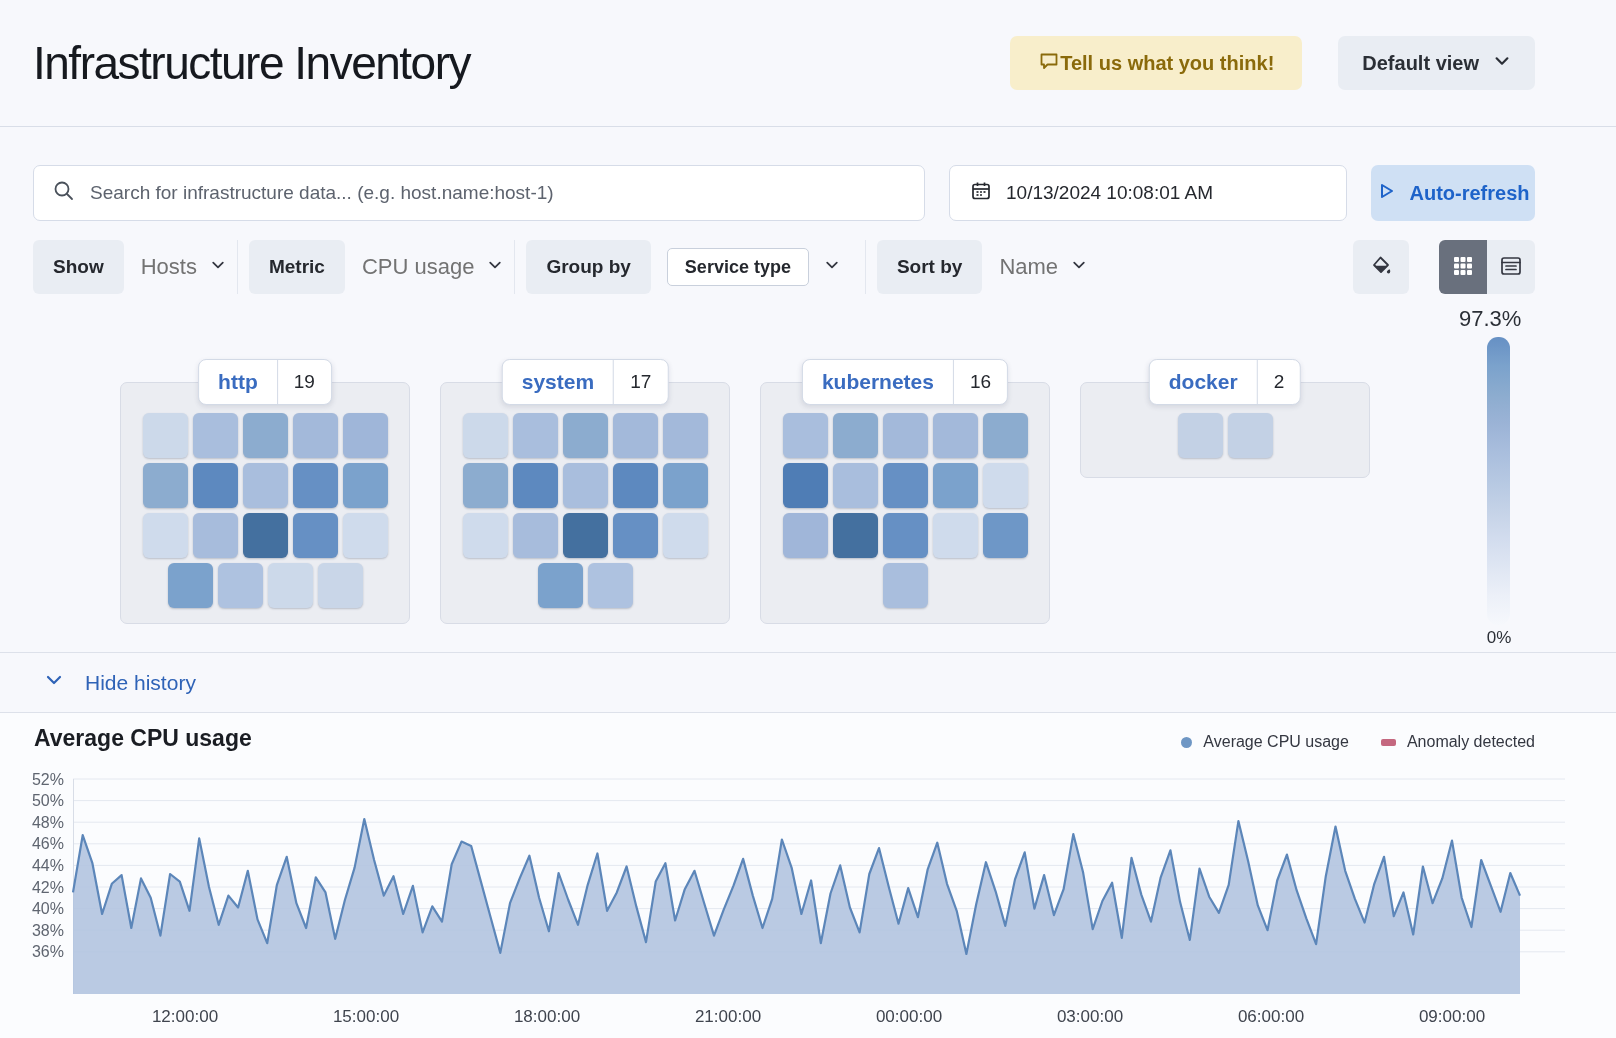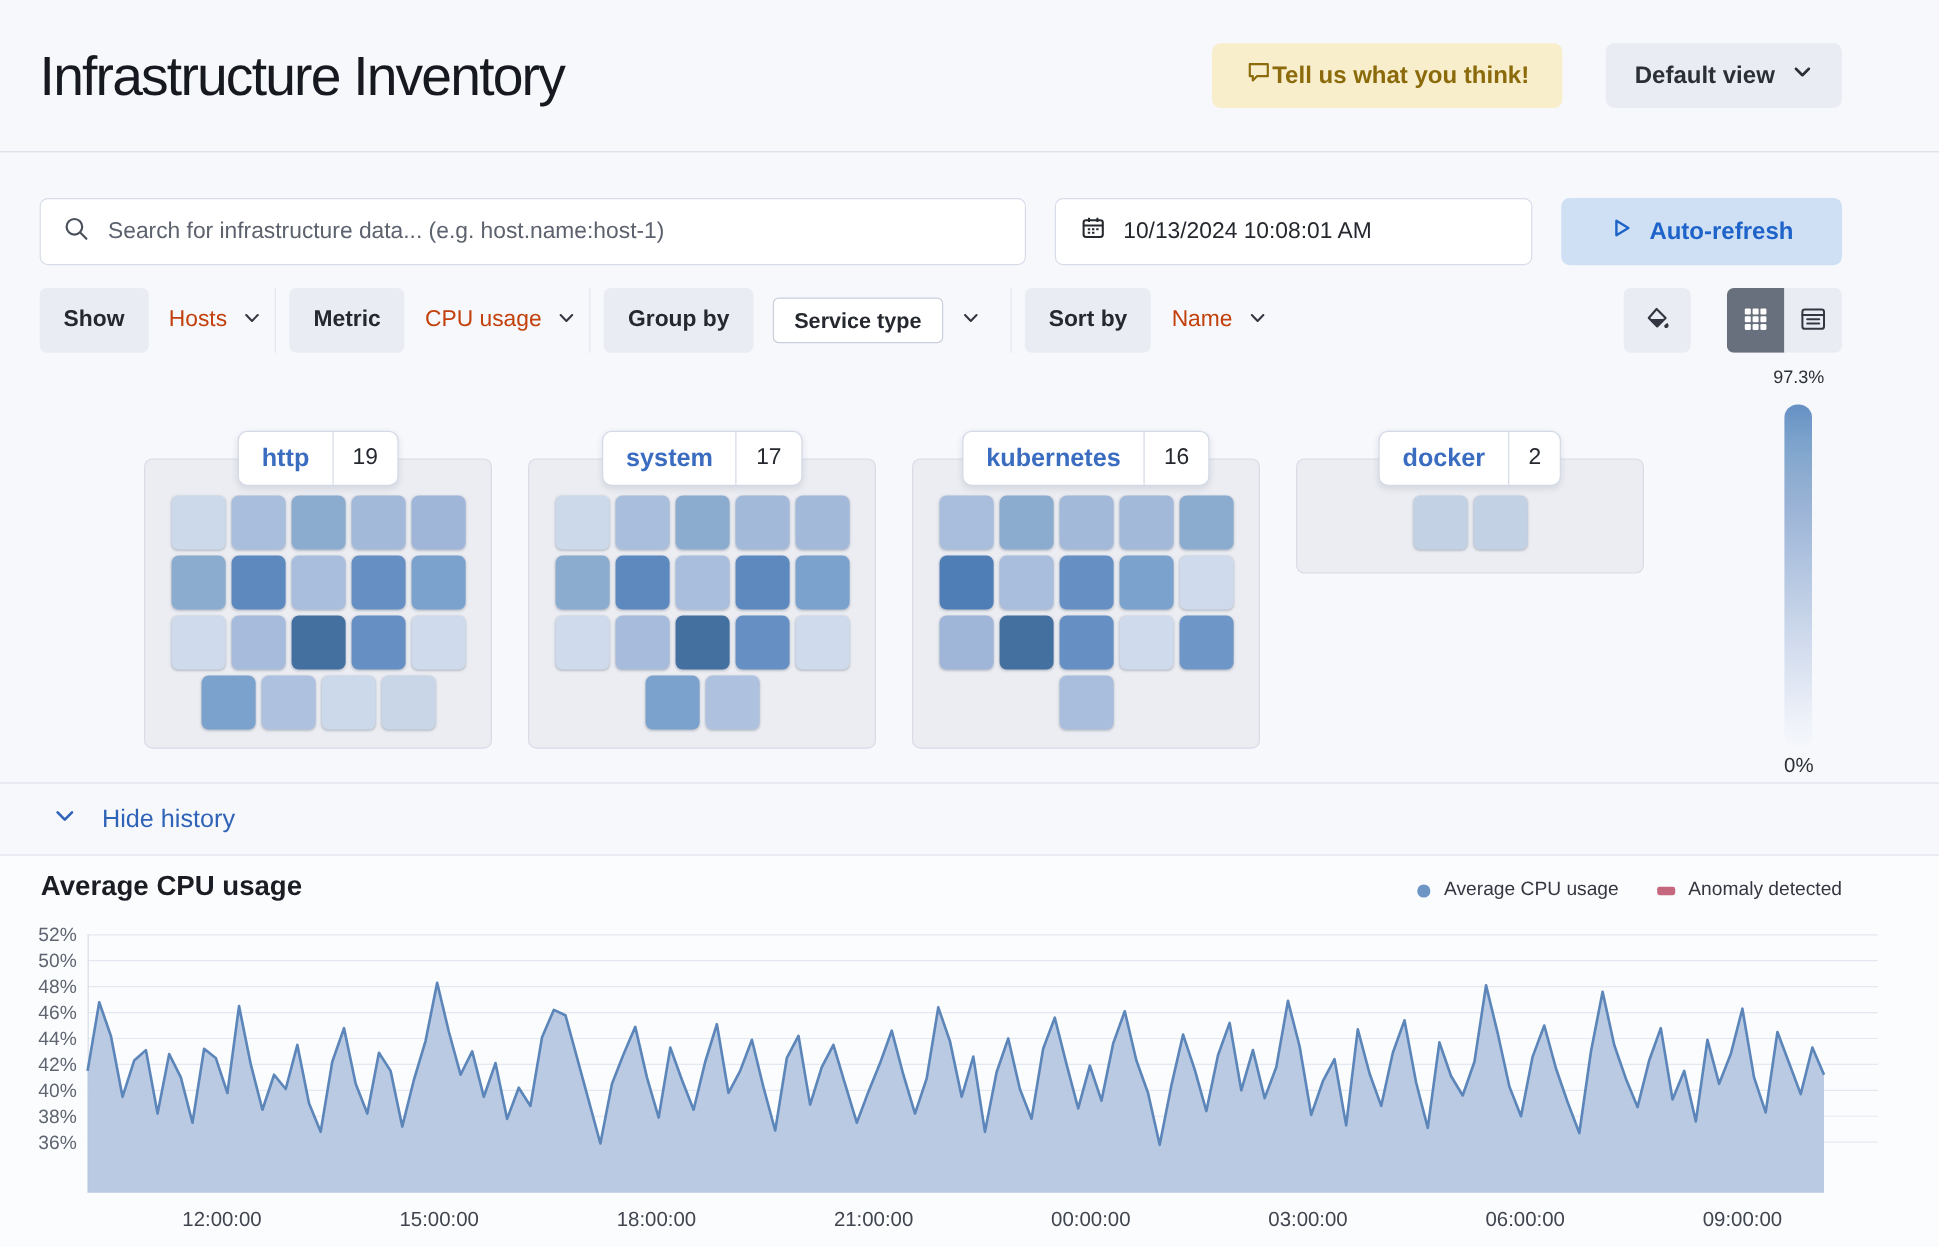--- a/index.html
+++ b/index.html
@@ -25,30 +25,30 @@
   .row-search{ position:absolute; top:165px; left:33px; width:1502px; height:56px;
     display:flex; gap:24px; }
   .search-box{ flex:1; height:56px; background:#fff; border:1px solid #d6dce8;
     border-radius:7px; display:flex; align-items:center; padding:0 18px; gap:14px; }
   .search-box input{ flex:1; border:none; outline:none; font-size:19px;
     font-family:"Liberation Sans",sans-serif; color:#343741; background:transparent; }
   .search-box input::placeholder{ color:#5d636e; }
   .date-box{ width:398px; height:56px; background:#fff; border:1px solid #d6dce8;
     border-radius:7px; display:flex; align-items:center; padding:0 20px; gap:14px;
     font-size:19px; color:#25282e; cursor:pointer; }
-  .btn-refresh{ width:234px; height:56px; background:#cfe0f4; border:none;
+  .btn-refresh{ width:164px; height:56px; background:#cfe0f4; border:none;
     border-radius:7px; display:flex; align-items:center; justify-content:center;
     gap:13px; font-size:20px; font-weight:700; color:#1e63c9; cursor:pointer; }
   
   .row-toolbar{ position:absolute; top:240px; left:33px; width:1502px; height:54px;
     display:flex; align-items:center; }
   .filter-group{ display:flex; align-items:center; }
   .filter-label{ height:54px; display:flex; align-items:center; padding:0 20px;
     background:#e9edf3; border-radius:6px; font-weight:700; font-size:19px; color:#25282e; }
-  .filter-value{ font-size:19px; color:#c2410c; margin:0 13px 0 17px; cursor:pointer; }
+  .filter-value{ font-size:22px; color:#737373; margin:0 13px 0 17px; cursor:pointer; }
   .group-sep{ width:1px; height:54px; background:#e3e7ef; margin:0 11px; }
   .badge{ height:38px; display:flex; align-items:center; padding:0 17px; margin-left:16px;
     background:#fff; border:1px solid #c9d0dc; border-radius:5px;
     font-weight:700; font-size:18px; color:#25282e; cursor:pointer; }
   .badge + .chev{ margin:0 14px 0 15px; }
   .toolbar-right{ margin-left:auto; display:flex; align-items:center; gap:30px; }
   .icon-btn{ width:56px; height:54px; background:#e9edf3; border:none; border-radius:6px;
     display:flex; align-items:center; justify-content:center; cursor:pointer; }
   .view-toggle{ display:flex; border-radius:6px; overflow:hidden; }
   .view-toggle .seg{ width:48px; height:54px; display:flex; align-items:center;
@@ -63,22 +63,22 @@
     height:46px; background:#fff; border:1px solid #d3dae6; border-radius:8px;
     display:flex; align-items:center; box-shadow:0 2px 5px rgba(50,60,90,.12);
     cursor:pointer; white-space:nowrap; }
   .waffle-pill .g-name{ font-size:21px; font-weight:700; color:#3a6cc0; padding:0 19px; }
   .waffle-pill .g-div{ width:1px; align-self:stretch; background:#d3dae6; }
   .waffle-pill .g-count{ font-size:19px; color:#25282e; padding:0 16px; }
   .waffle-rows{ display:flex; flex-direction:column; gap:5px; padding:30px 0 17px; }
   .waffle-row{ display:flex; justify-content:center; gap:5px; }
   .waffle-sq{ width:45px; height:45px; border-radius:6px;
     box-shadow:0 1px 2px rgba(40,50,80,.25); cursor:pointer; }
-  .scale-max{ position:absolute; top:12px; left:1459px; width:80px; text-align:center;
-    font-size:15px; color:#2b2f36; }
+  .scale-max{ position:absolute; top:12px; left:1459px; width:80px; 
+    font-size:22px; color:#2b2f36; }
   .scale-bar{ position:absolute; top:43px; left:1487px; width:23px; height:288px;
     border-radius:11px; }
   .scale-min{ position:absolute; top:334px; left:1459px; width:80px; text-align:center;
     font-size:17px; color:#2b2f36; }
   
   .history-row{ position:absolute; top:652px; left:0; width:1616px; height:60px;
     border-top:1px solid #dde1ea; display:flex; align-items:center; padding-left:44px; }
   .history-link{ display:flex; align-items:center; gap:21px; background:none; border:none;
     font-size:21px; font-weight:500; color:#2f63b7; cursor:pointer;
     font-family:"Liberation Sans",sans-serif; }

